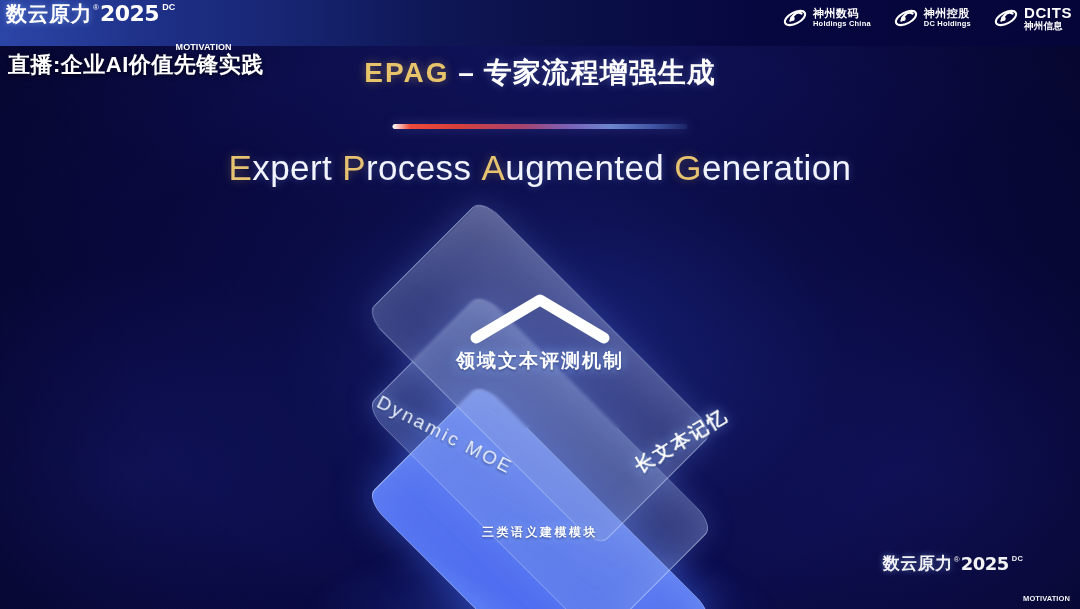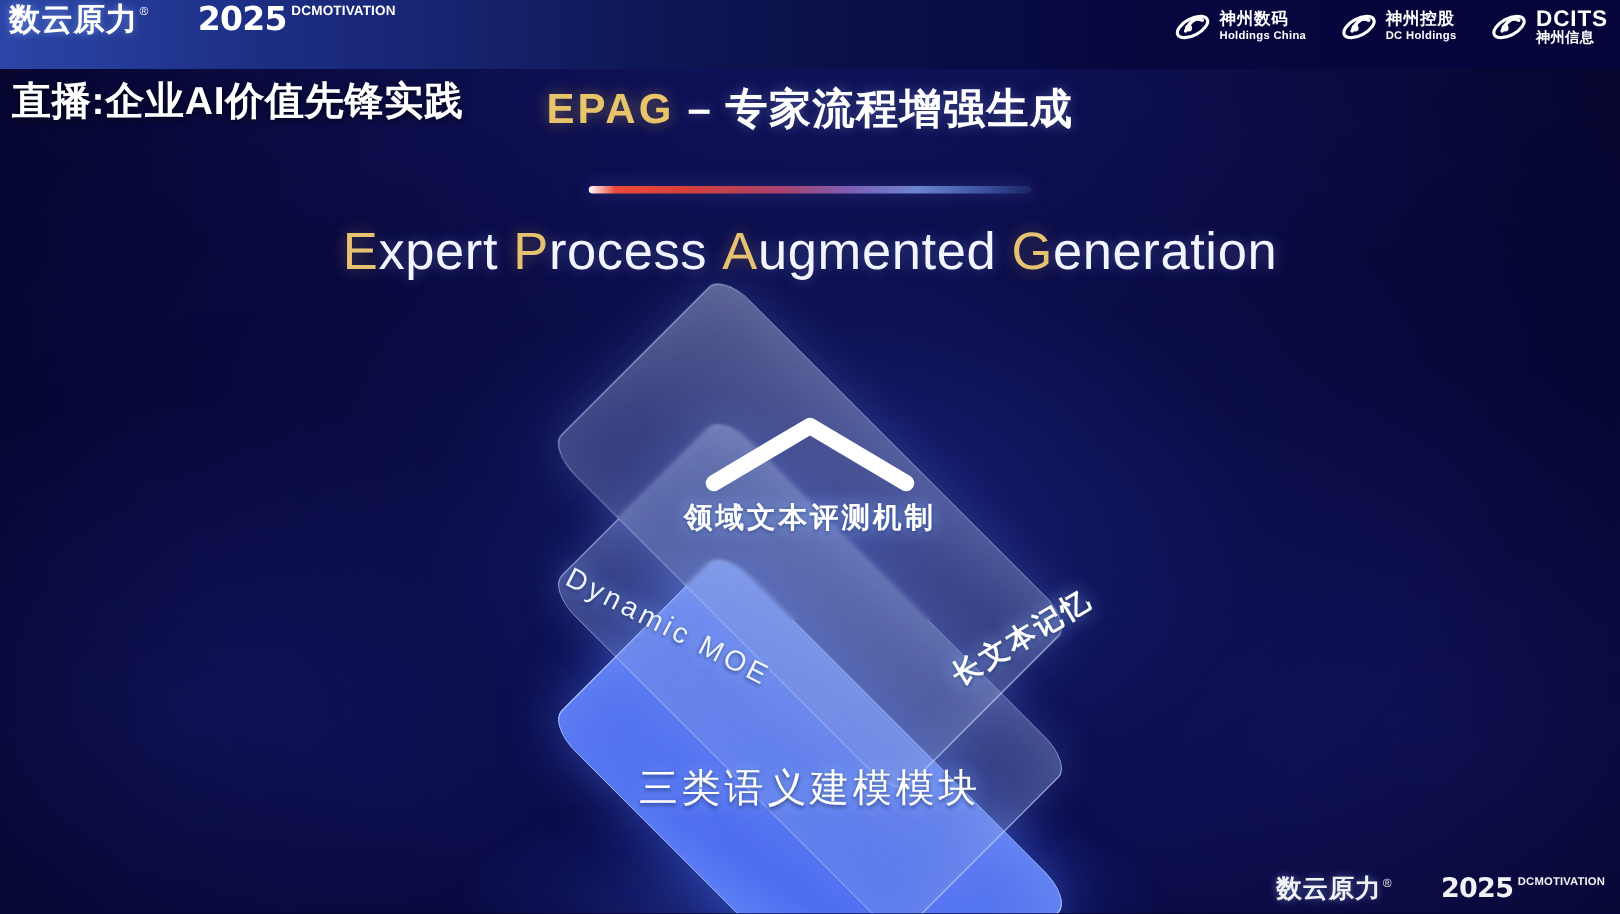--- a/index.html
+++ b/index.html
@@ -47,31 +47,30 @@
   .lg-cn{
     font-size:21px; font-weight:700; letter-spacing:0.5px;
     line-height:24px;
     text-shadow:0 0 6px rgba(150,190,255,.55);
     font-family:"Liberation Sans","DejaVu Sans",sans-serif;
   }
   .lg-reg{ font-size:8px; line-height:11px; vertical-align:super; }
   .lg-year{
     font-size:22px; font-weight:700; line-height:24px; letter-spacing:-0.5px;
     font-family:"DejaVu Sans",sans-serif;
-    margin-left:32px;
   }
   .lg-dc{
     display:flex; flex-direction:row; line-height:9px; margin-left:2px; margin-top:1px;font-weight:bold;
   }
   .lg-dc b{ font-size:9px; letter-spacing:.2px; }
-  .lg-dc span{ font-size:9px; letter-spacing:.1px; }
+  .lg-dc span{ font-size:9px; letter-spacing:.1px;margin-top:40px; }
 
   .live-line{
     position:absolute; left:8px; top:50px; z-index:8;
-    font-size:26px; font-weight:700; color:#ffffff;
+    font-size:22px; font-weight:700; color:#ffffff;
     letter-spacing:0.5px;
     text-shadow:0 1px 5px rgba(0,0,0,.65);
   }
 
   
   .brands{
     position:absolute; right:8px; top:5px; z-index:8;
     display:flex; align-items:center; gap:22px;
   }
   .brand{ display:flex; align-items:center; gap:5px; }
@@ -106,21 +105,21 @@
   .subtitle{
     position:absolute; top:148px; left:0; width:1080px; text-align:center; z-index:7;
     font-size:35px; font-weight:400; letter-spacing:0.4px; white-space:nowrap;
     font-family:"Liberation Sans","DejaVu Sans",sans-serif;
   }
   .subtitle .cap{ color:#e6c271; text-shadow:0 0 10px rgba(220,180,90,.35); }
   .subtitle .rest{ color:#f2f4ff; text-shadow:0 0 9px rgba(150,180,255,.35); }
 
   
   .stack{
-    position:absolute; left:300px; top:226px;
+    position:absolute; left:300px; top:242px;
     width:480px; height:340px; z-index:5;
   }
   .plate{
     position:absolute; left:50%; top:0;
     width:330px; height:330px; margin-left:-165px;
     transform-origin:center center;
     border-radius:26px;
   }
   
   .p-top{
@@ -170,21 +169,21 @@
     font-size:19px; font-weight:500; letter-spacing:2.5px;
     color:#eef3ff;
   }
   .lbl-right{
     right:46px; top:186px;
     transform:rotate(-31deg);
     font-size:19px; font-weight:700; letter-spacing:2px;
   }
   .lbl-bot{
     left:50%; top:282px; transform:translateX(-50%);
-    font-size:26px; font-weight:400; letter-spacing:2.5px;
+    font-size:12px; font-weight:700; letter-spacing:2.5px;
   }
 
   
   .watermark{
     position:absolute; right:10px; bottom:6px; z-index:8;
     display:flex; align-items:flex-start; gap:1px;
     color:#ffffff; opacity:.95;
   }
   .watermark .lg-cn{ font-size:17px; line-height:20px; }
   .watermark .lg-year{ font-size:18px; line-height:20px; }

